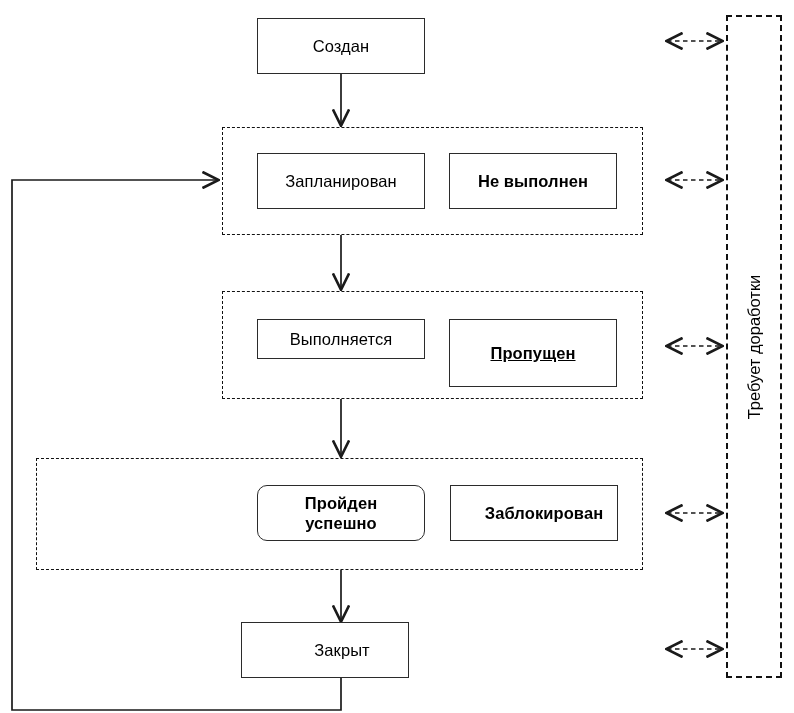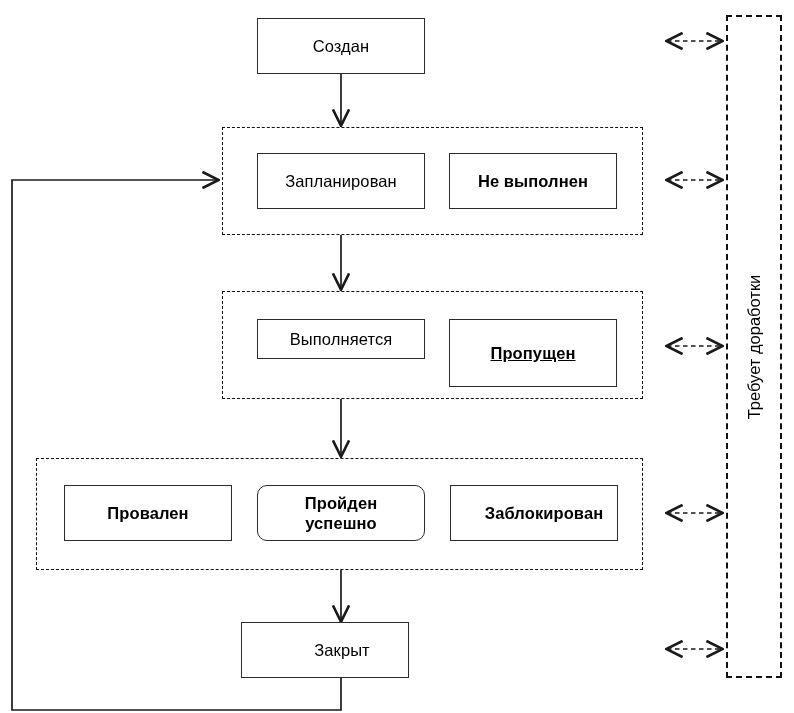--- a/index.html
+++ b/index.html
@@ -141,23 +141,20 @@
   <div class="state-box" style="left:257px; top:311px; width:168px; height:40px;">
     <span>Выполняется</span>
   </div>
 
   <div class="state-box bold" style="left:449px; top:311px; width:168px; height:68px;text-decoration:underline;">
     <span>Пропущен</span>
   </div>
 
   <div class="group-box" style="left:36px; top:450px; width:607px; height:112px;"></div>
 
-  <div class="state-box bold" style="left:64px; top:477px; width:168px; height:56px;">
-    <span>Провален</span>
-  </div>
 
   <div class="state-box bold" style="left:257px; top:477px; width:168px; height:56px; flex-direction:column;border-radius:10px;">
     <span>Пройден</span>
     <span>успешно</span>
   </div>
 
   <div class="state-box bold" style="left:450px; top:477px; width:168px; height:56px;padding-left:20px;">
     <span>Заблокирован</span>
   </div>
 

